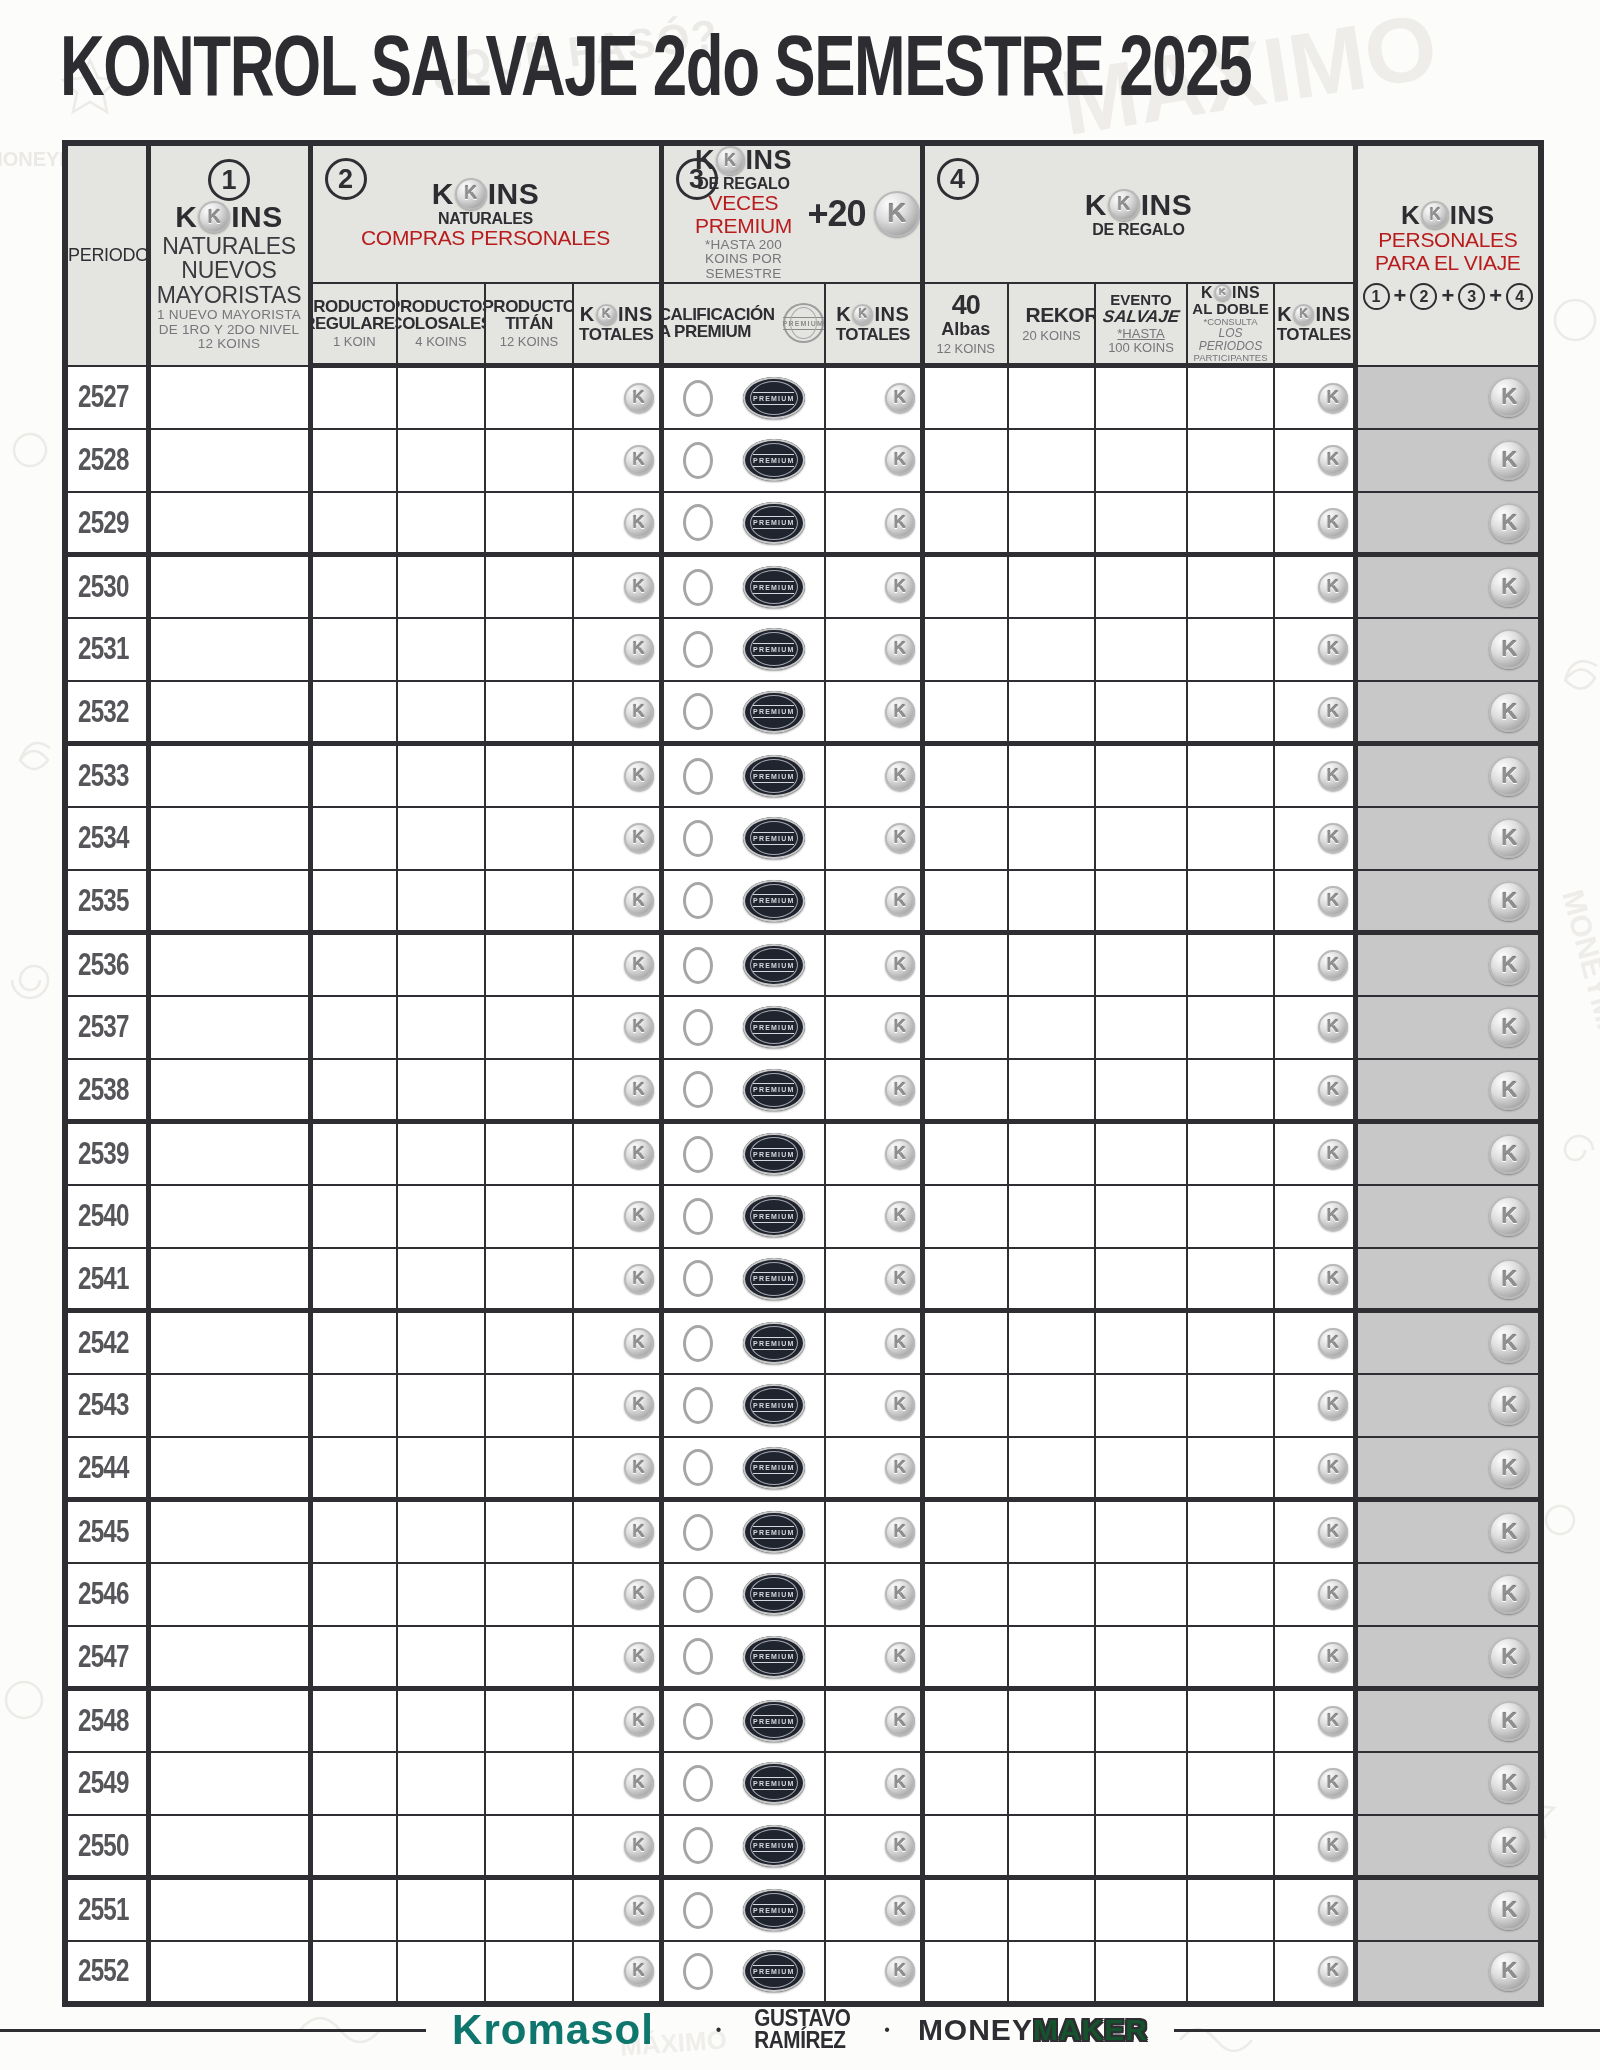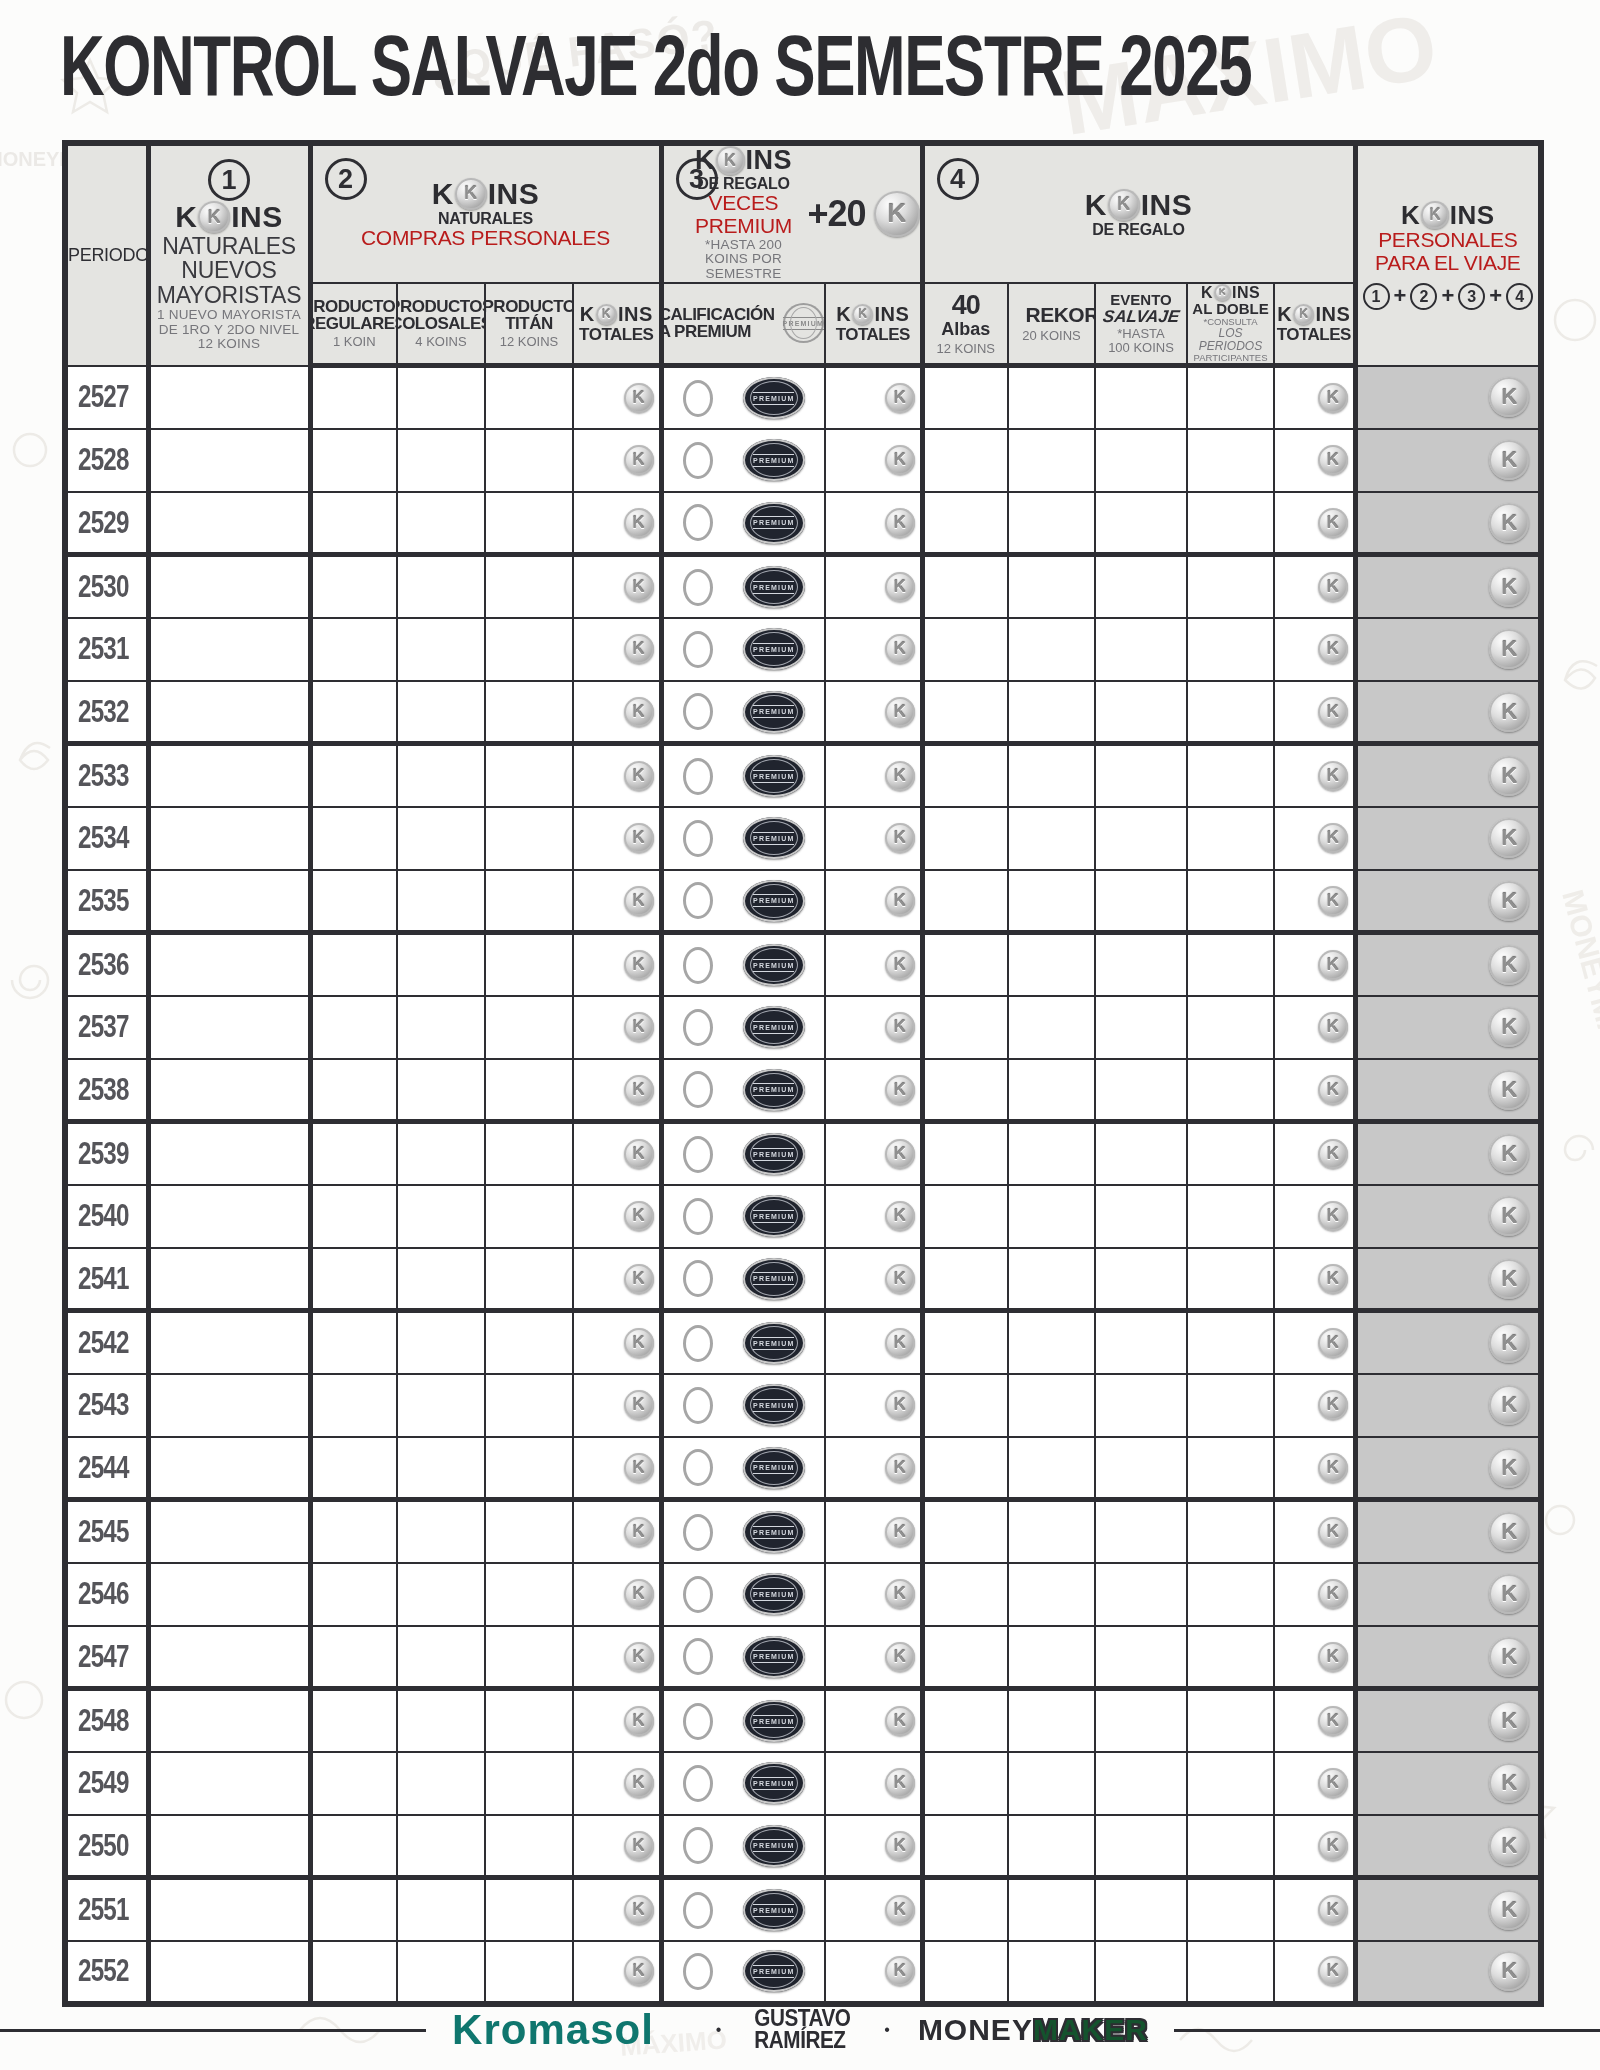--- a/index.html
+++ b/index.html
@@ -339,21 +339,21 @@
         <th>
           <div class="hstack">
             <div style="font-size:21px; font-weight:800; letter-spacing:-.5px;margin-left:36px;">REKORD</div>
             <div class="sub-note">20 KOINS</div>
           </div>
         </th>
         <th>
           <div class="hstack">
             <div style="font-size:15px; font-weight:800;">EVENTO</div>
             <div class="evento-script" style="font-size:17px;">SALVAJE</div>
-            <div class="sub-note" style="margin-top:1px;">*HASTA</div>
+            <div class="sub-note" style="margin-top:1px;text-decoration:underline;">*HASTA</div>
             <div class="sub-note" style="margin-top:0;">100 KOINS</div>
           </div>
         </th>
         <th>
           <div class="hstack">
             <span class="koins-logo lg16">
                 <span>K</span>
                 <span class="koin">
                   <span>K</span>
                 </span>

